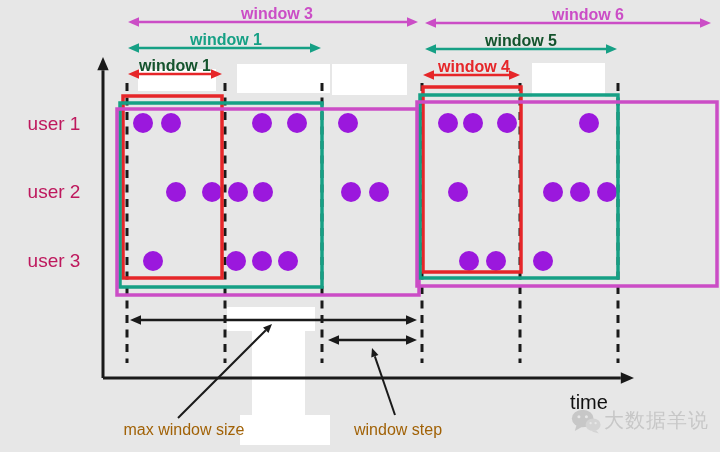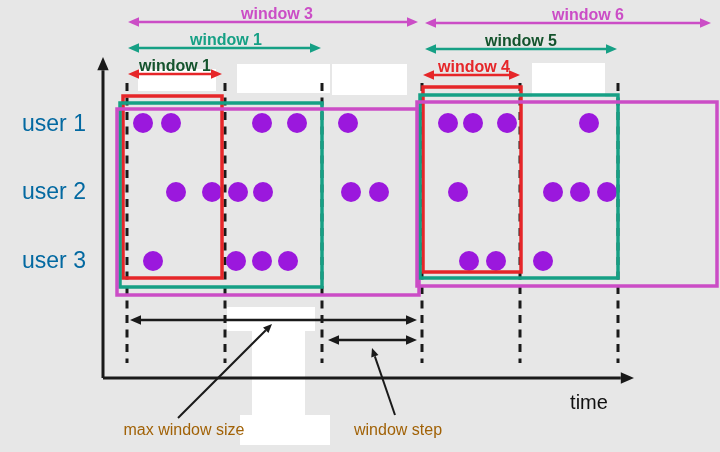--- a/index.html
+++ b/index.html
@@ -7,21 +7,21 @@
     position:relative; width:720px; height:452px;
     background:#e7e7e7; overflow:hidden;
     font-family:"Liberation Sans", sans-serif;
   }
   .stage svg.canvas { position:absolute; left:0; top:0; }
   .lbl {
     position:absolute; transform:translate(-50%,-50%);
     white-space:nowrap; line-height:1; user-select:none;
   }
   .window-lbl { font-size:16px; font-weight:700; }
-  .user-lbl   { font-size:23px; color:#0369a1; }
+  .user-lbl   { font-size:19px; color:#be185d; }
   .anno-lbl   { font-size:16px; color:#a16207; }
   .time-lbl   { font-size:20px; color:#111111;text-align:right; }
   .watermark {
     position:absolute; left:571px; top:407px;
     display:flex; align-items:center; gap:3px;
     color:#c7c7c7; font-size:20px; letter-spacing:1px;
   }
   .watermark .wm-icon { flex:0 0 auto; }
 </style>
 </head>
@@ -116,13 +116,26 @@
       <div class="lbl window-lbl" style="left: 226px; top: 40px; color: rgb(22, 160, 133);">window 1</div>
       <div class="lbl window-lbl" style="left: 277px; top: 14px; color: rgb(203, 77, 198);">window 3</div>
       <div class="lbl window-lbl" style="left: 474px; top: 67px; color: rgb(230, 38, 41);">window 4</div>
       <div class="lbl window-lbl" style="left: 521px; top: 41px; color: #14532d;">window 5</div>
       <div class="lbl window-lbl" style="left: 588px; top: 15px; color: rgb(203, 77, 198);">window 6</div>
       <div class="lbl user-lbl" style="left: 54px; top: 123px;">user 1</div>
       <div class="lbl user-lbl" style="left: 54px; top: 191px;">user 2</div>
       <div class="lbl user-lbl" style="left: 54px; top: 260px;">user 3</div>
     </div>
 
+  <div class="watermark">
+    <svg class="wm-icon" width="30" height="26" viewBox="0 0 36 30">
+      <ellipse cx="14" cy="12" rx="13" ry="10.5" fill="#c7c7c7"></ellipse>
+      <polygon points="7,19 4.5,27 14,21.5" fill="#c7c7c7"></polygon>
+      <circle cx="9.5" cy="10" r="1.8" fill="#e7e7e7"></circle>
+      <circle cx="18.5" cy="10" r="1.8" fill="#e7e7e7"></circle>
+      <ellipse cx="26.5" cy="19.5" rx="9" ry="7.5" fill="#d4d4d4"></ellipse>
+      <polygon points="30,26 33.5,30 25,27.5" fill="#d4d4d4"></polygon>
+      <circle cx="23.5" cy="17.5" r="1.4" fill="#e7e7e7"></circle>
+      <circle cx="29.5" cy="17.5" r="1.4" fill="#e7e7e7"></circle>
+    </svg>
+    <span>大数据羊说</span>
+  </div>
 </div>
 
 </body></html>

